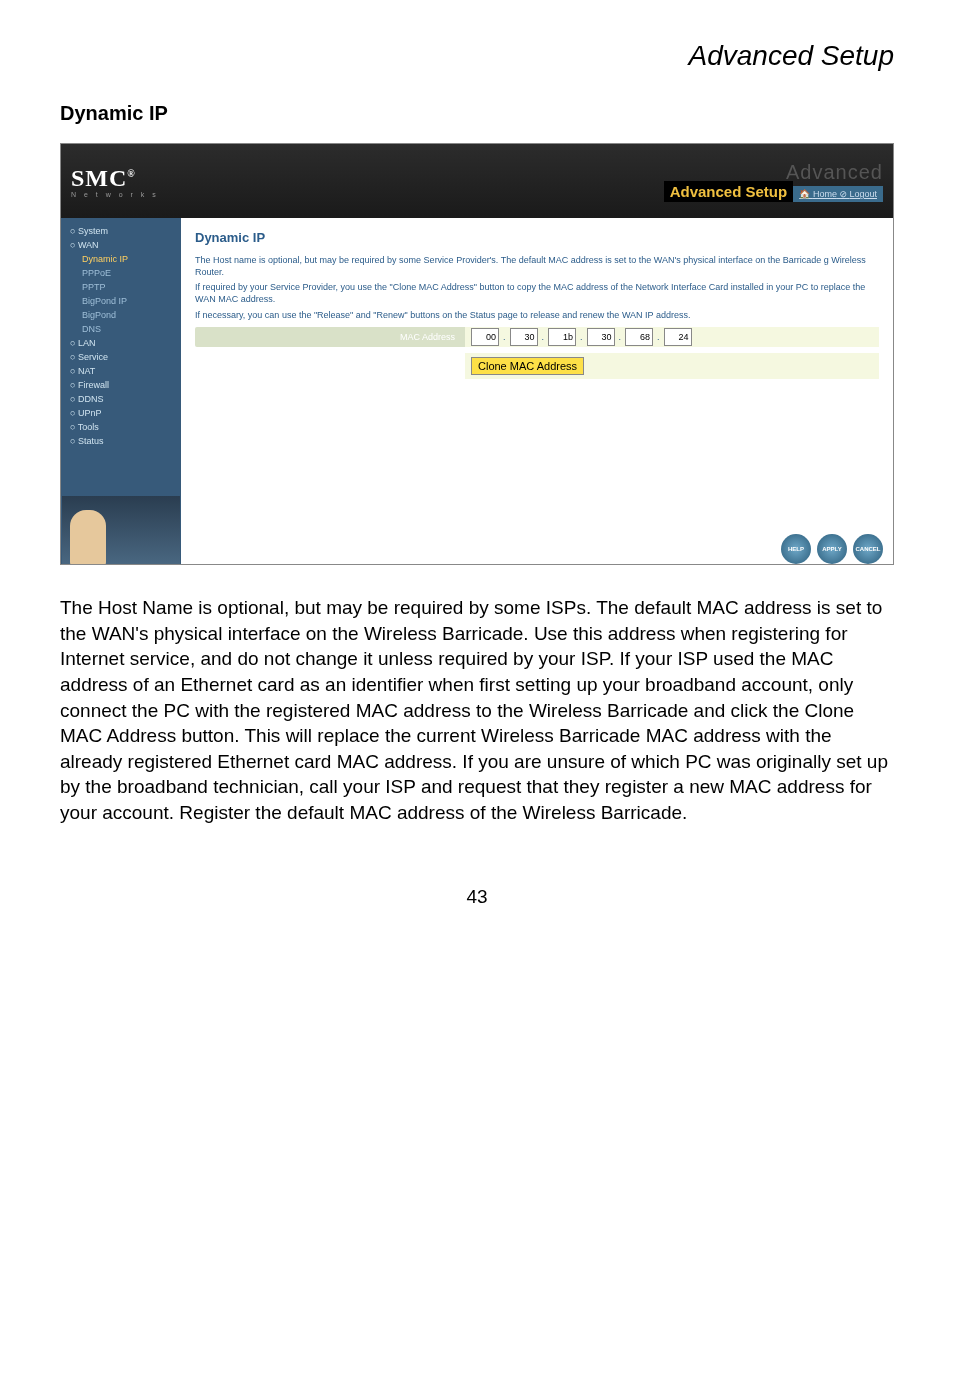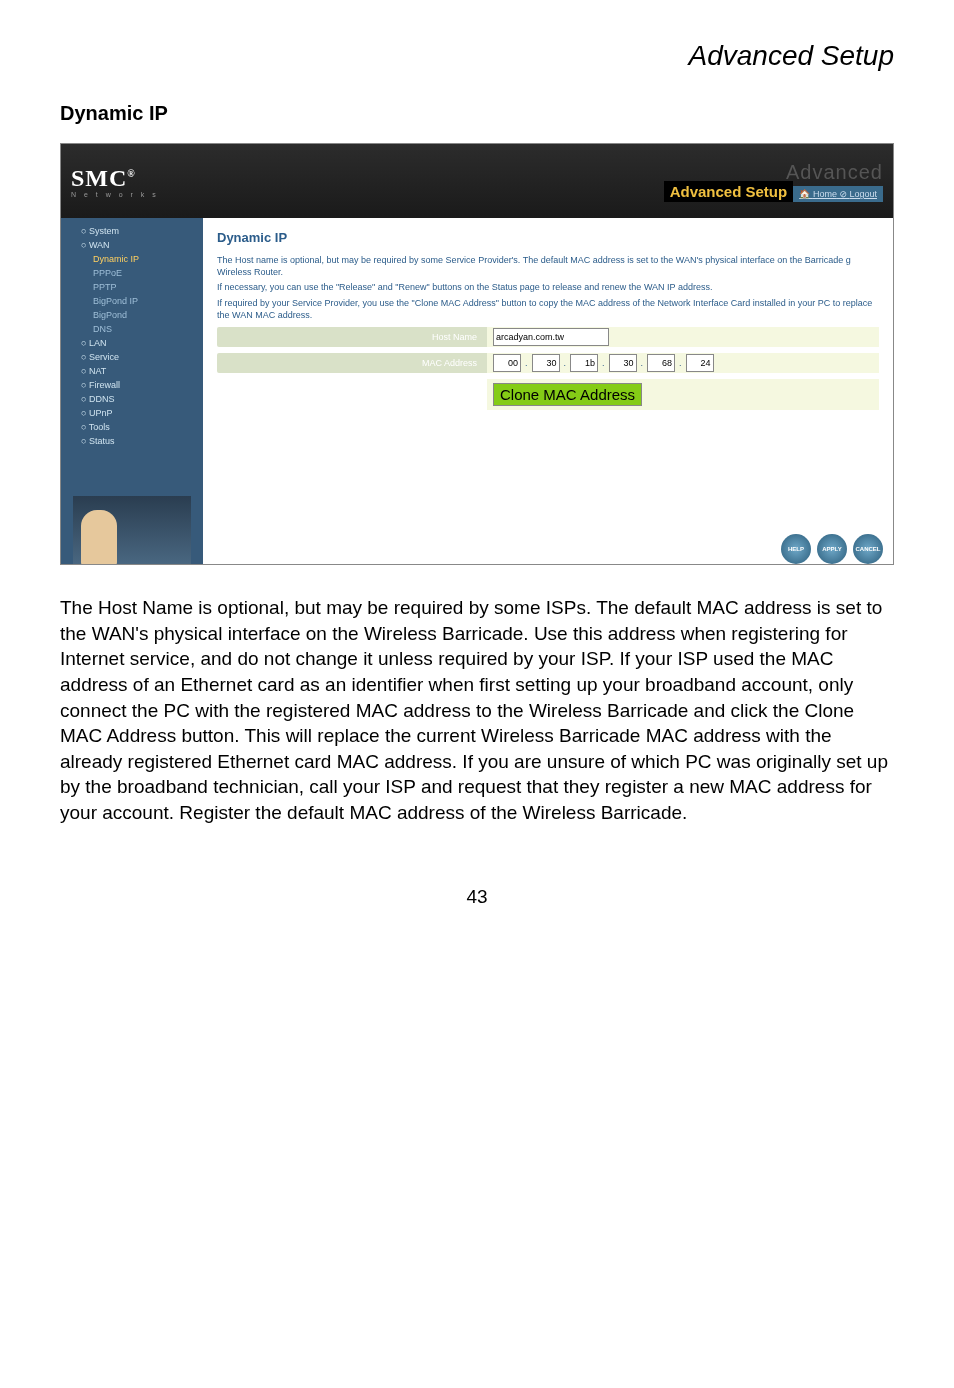--- a/index.html
+++ b/index.html
@@ -50,21 +50,21 @@
   .brand-word { color: #555; font-size: 20px; font-weight: normal; letter-spacing: 1px; }
   .brand-bar { display:inline-block; margin-top:2px;}
   .brand-setup { color: #f0c040; font-size: 15px; font-weight:bold; background:#000; padding:2px 6px;}
   .brand-links { background:#3a6b8c; color:#cde; font-size:9px; padding:3px 6px;text-decoration:underline;}
   .body-row { display: flex; flex: 1; }
   .sidebar {
     width: 118px;
     background: #375a7a;
     color: #cfe0ef;
     font-size: 9px;
-    padding: 6px 12px;
+    padding: 6px 1px;
     display:flex; flex-direction:column;gap:24px;
   }
   .sidebar .grow{flex:1;}
   .sidebar .item { padding: 2px 8px; color:#d0e4f0;}
   .sidebar .item.top::before { content:"○ "; color:#d0e4f0;}
   .sidebar .item.sub { padding-left: 20px; color:#9fbfd8;}
   .sidebar .item.sub.active { color:#ffd060; }
   .sidebar .thumb{height:70px;background:linear-gradient(#2a3d50,#4a6882);display:flex;align-items:flex-end;}
   .sidebar .thumb .fig{width:36px;height:56px;background:#e6c89c;margin-left:8px;border-radius:16px 16px 4px 4px;}
   .content {
@@ -76,21 +76,21 @@
   .content-inner{ padding: 12px 14px; font-size:9px; color:#2b5c8a; flex:1;}
   .content h3 { color:#2b5c8a; font-size:13px; margin:0 0 10px 0;}
   .content p { margin: 4px 0; line-height:1.3;}
   .formrow { display:flex; align-items:center; margin:6px 0; }
   .formrow .lbl { width:260px; text-align:right; padding-right:10px; background:#d9e1c8; height:20px; line-height:20px; color:#fff; font-size:9px; border-radius:2px 0 0 2px;}
   .formrow .val { background:#f5f8e0; flex:1; padding:3px 6px; height:14px; display:flex; align-items:center; gap:4px;}
   .formrow input[type=text]{ font-size:9px; border:1px solid #888; height:14px; }
   .hostin{width:110px;}
   .macin{width:22px;text-align:right;}
   .btnrow{background:#f5f8e0;padding:4px 6px;margin-left:270px;}
-  .smbtn{font-size:15px; border:1px solid #888;background:#84cc16;padding:2px 6px;}
+  .smbtn{font-size:11px; border:1px solid #888;background:#fde047;padding:2px 6px;}
   .footer-icons{position:absolute;right:10px;bottom:8px;display:flex;gap:6px;}
   .ficon{width:30px;height:30px;border-radius:50%;background:radial-gradient(#6fa8c8,#2a5c7a);color:#fff;font-size:6px;display:flex;align-items:center;justify-content:center;font-weight:bold;}
   .body-text {
     font-size: 19px;
     line-height: 1.35;
     color: #000;
   }
   .page-num {
     text-align: center;
     font-size: 19px;
@@ -141,28 +141,22 @@
         </div>
       <div class="grow"></div>
       <div class="thumb">
           <div class="fig"></div>
         </div>
     </div>
     <div class="content">
       <div class="content-inner">
         <h3>Dynamic IP</h3>
         <p>The Host name is optional, but may be required by some Service Provider's. The default MAC address is set to the WAN's physical interface on the Barricade g Wireless Router.</p>
+        <p>If required by your Service Provider, you use the "Clone MAC Address" button to copy the MAC address of the Network Interface Card installed in your PC to replace the WAN MAC address.</p>
         <p>If necessary, you can use the "Release" and "Renew" buttons on the Status page to release and renew the WAN IP address.</p>
-        <p>If required by your Service Provider, you use the "Clone MAC Address" button to copy the MAC address of the Network Interface Card installed in your PC to replace the WAN MAC address.</p>
-        <div class="formrow">
-          <div class="lbl">Host Name</div>
-          <div class="val">
-              <input class="hostin" type="text" value="arcadyan.com.tw" style="">
-            </div>
-        </div>
         <div class="formrow">
           <div class="lbl">MAC Address</div>
           <div class="val" id="mac-cells">
               <input type="text" class="macin" value="00" style="">
               <span>. </span>
               <input type="text" class="macin" value="30" style="">
               <span>. </span>
               <input type="text" class="macin" value="1b" style="">
               <span>. </span>
               <input type="text" class="macin" value="30" style="">

